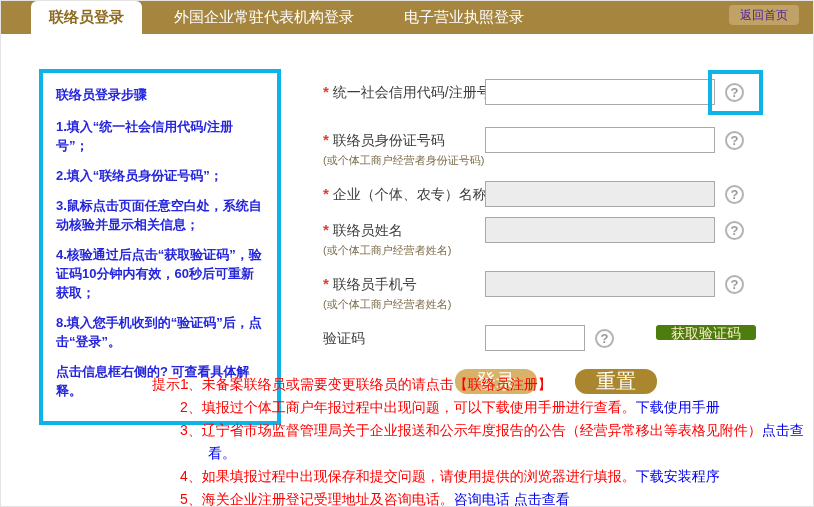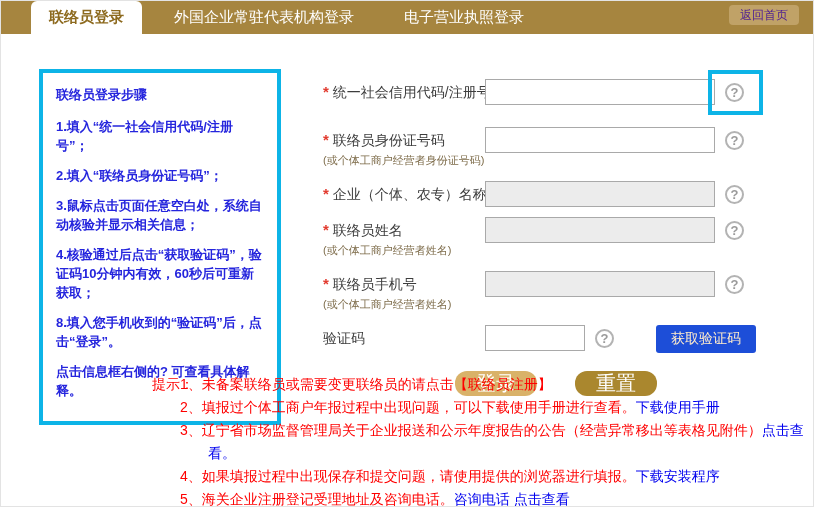--- a/index.html
+++ b/index.html
@@ -25,21 +25,21 @@
   .label-col{width:162px;flex:0 0 162px;text-align:left;padding-right:8px;box-sizing:border-box;}
   .field-label{font-size:14px;color:#3d3d3d;line-height:26px;white-space:nowrap;}
   .req{color:#e23a2e;font-size:15px;font-weight:bold;margin-right:4px;}
   .field-sublabel{font-size:11px;color:#7d6b49;line-height:15px;white-space:nowrap;}
   .field-input{width:230px;height:26px;box-sizing:border-box;border:1px solid #a9a9a9;background:#fff;padding:0 6px;font-size:13px;outline:none;}
   .field-input.disabled{background:#ececec;}
   .field-input.small{width:100px;}
   .help-slot{margin-left:10px;position:relative;display:flex;align-items:center;height:26px;}
   .help-icon{width:19px;height:19px;border:2px solid #b3b3b3;border-radius:50%;color:#9a9a9a;font-size:13px;font-weight:bold;display:flex;align-items:center;justify-content:center;cursor:pointer;box-sizing:border-box;}
   .help-slot.highlight::after{content:"";position:absolute;left:-17px;top:-9px;width:47px;height:37px;border:4px solid #0db4e7;pointer-events:none;}
-  .captcha-btn{margin-left:42px;height:28px;padding:0 15px;background:#1d4ed8;color:#ffeccb;border:none;border-radius:3px;font-size:14px;cursor:pointer;}
+  .captcha-btn{margin-left:42px;height:15px;padding:0 15px;background:#4d7c0f;color:#ffeccb;border:none;border-radius:3px;font-size:14px;cursor:pointer;}
   .buttons-row{margin-left:132px;margin-top:18px;display:flex;}
   .btn{height:25px;padding:0 21px;border:none;border-radius:12px;color:#fff;font-size:20px;cursor:pointer;line-height:25px;}
   .btn.login{background:#d9b269;margin-right:38px;}
   .btn.reset{background:#aa872e;}
 
   
   .notices{position:absolute;left:135px;top:372px;width:668px;font-size:14px;line-height:23px;}
   .notice-prefix{position:absolute;left:0;top:0;color:#fe0000;margin-left:16px;}
   .notice-list{margin-left:44px;}
   .notice-item{padding-left:28px;text-indent:-28px;color:#fe0000;}

